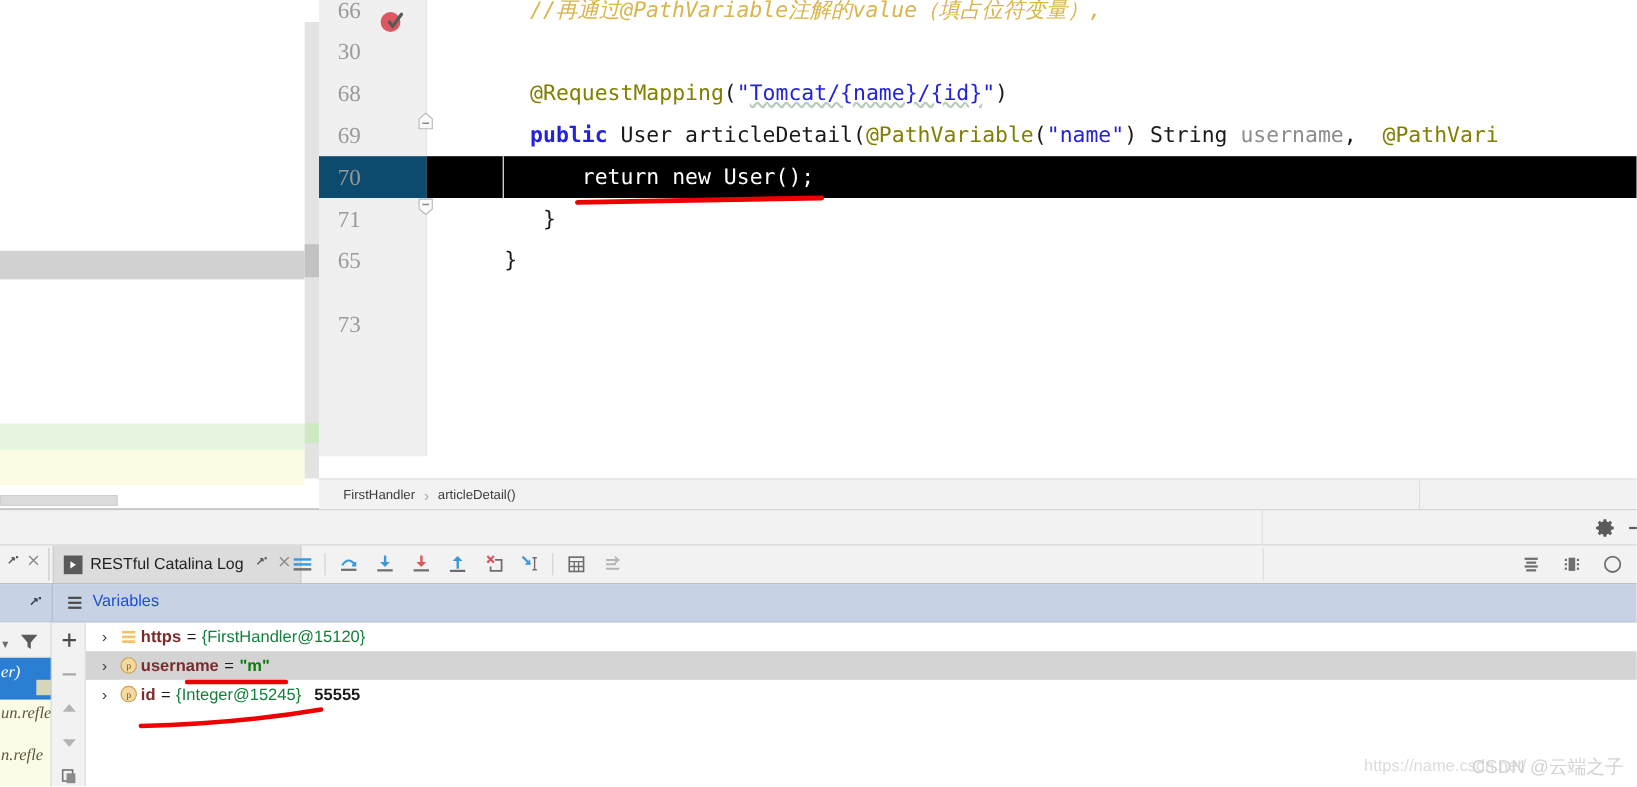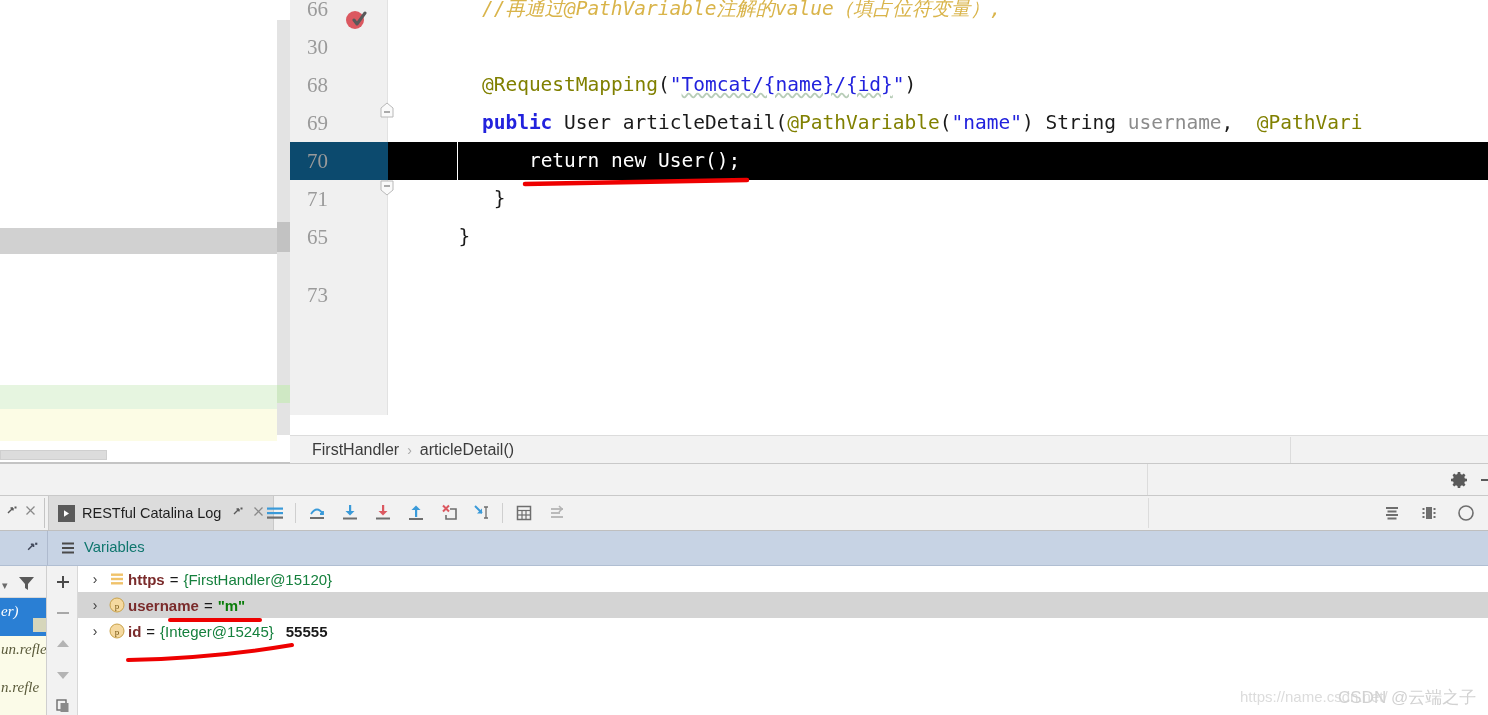--- a/index.html
+++ b/index.html
@@ -55,21 +55,21 @@
   .bp { position: absolute; left: 55px; top: 8px; width: 22px; height: 22px; }
   
   .fold { position: absolute; left: 88px; width: 18px; height: 18px; }
 
   
   .breadcrumb-bar {
     position: absolute; left: 290px; top: 435px; width: 1198px; height: 29px;
     background: #f2f2f2; border-top: 1px solid #dcdcdc; border-bottom: 1px solid #c9c9c9;
     display: flex; align-items: center; padding-left: 22px; gap: 8px;
   }
-  .bc-item { font-size: 16px; color: #3c3c3c; }
+  .bc-item { font-size: 12px; color: #3c3c3c; }
   .bc-sep { font-size: 14px; color: #a8a8a8; }
   .bc-divider { position: absolute; left: 1000px; top: 1px; width: 1px; height: 26px; background: #dcdcdc; }
 
   
   .tw-settings-bar {
     position: absolute; left: 0; top: 464px; width: 1488px; height: 32px;
     background: #f2f2f2; border-bottom: 1px solid #c9c9c9;
   }
   .tw-settings-bar .sep-left { position: absolute; left: 0; top: 0; width: 1148px; height: 31px; border-right: 1px solid #dcdcdc; }
   .gear { position: absolute; left: 1450px; top: 7px; width: 18px; height: 18px; }
@@ -95,21 +95,21 @@
   .right-icons { position: absolute; right: 0; top: 0; height: 34px; display: flex; align-items: center; gap: 4px; padding-right: 6px; }
   .bar-div-v { position: absolute; left: 1148px; top: 2px; width: 1px; height: 30px; background: #dcdcdc; }
 
   
   .vars-header {
     position: absolute; left: 0; top: 531px; width: 1488px; height: 35px;
     background: #c7d3e4; border-bottom: 1px solid #b0bed2;
   }
   .vh-pin { position: absolute; left: 26px; top: 9px; }
   .vh-divider { position: absolute; left: 47px; top: 0; width: 1px; height: 34px; background: #aebace; }
-  .vh-title { position: absolute; left: 84px; top: 8px; font-size: 14.8px; color: #0f766e; }
+  .vh-title { position: absolute; left: 84px; top: 8px; font-size: 14.8px; color: #1d4ed8; }
   .vh-icon { position: absolute; left: 61px; top: 10px; }
 
   
   .frames-panel { position: absolute; left: 0; top: 566px; width: 47px; height: 149px; background: #ffffff; }
   .fp-toolbar { position: absolute; left: 0; top: 0; width: 47px; height: 32px; background: #f2f2f2; border-bottom: 1px solid #d8d8d8; }
   .fp-caret { position: absolute; left: 2px; top: 13px; font-size: 11px; color: #6b6b6b; }
   .fp-filter { position: absolute; left: 17px; top: 8px; }
   .fp-list { position: absolute; left: 0; top: 32px; width: 47px; height: 117px; background: #fbfbe8; }
   .fp-row { height: 38px; line-height: 26px; font-family: "Liberation Serif", serif; font-style: italic; font-size: 15px; color: #5a5a3a; padding-left: 1px; white-space: nowrap; overflow: hidden; }
   .fp-row.sel { background: #2a7fd4; color: #ffffff; }

